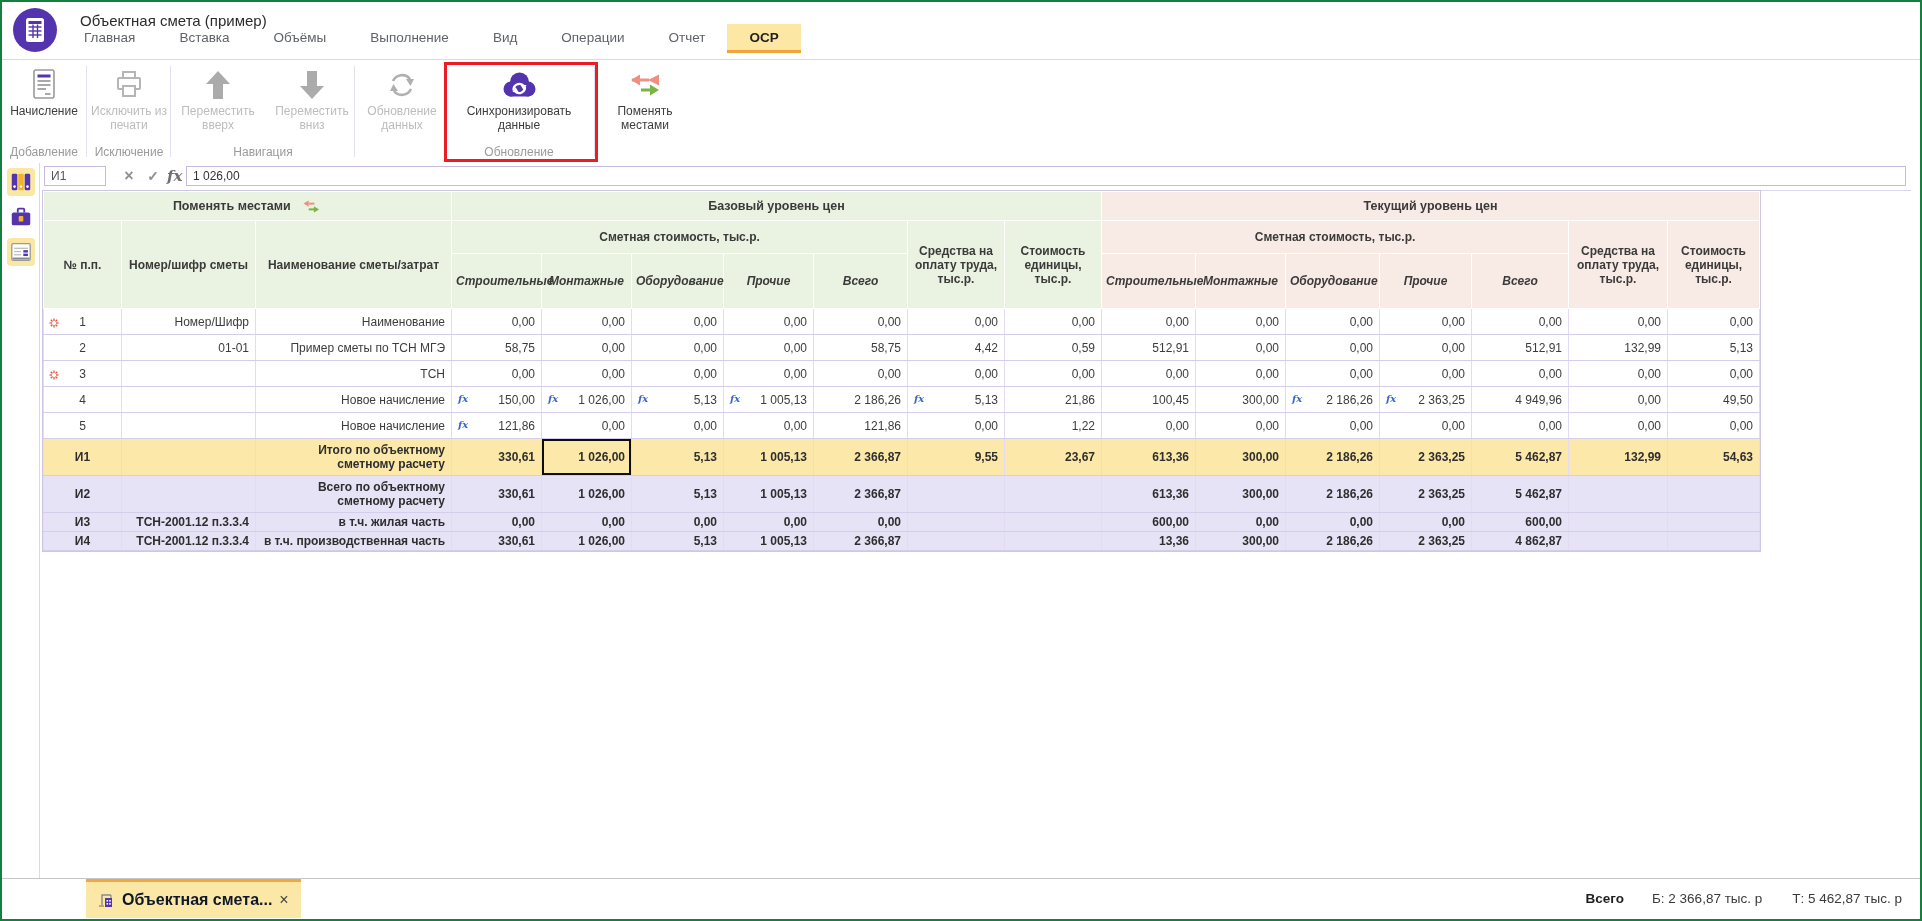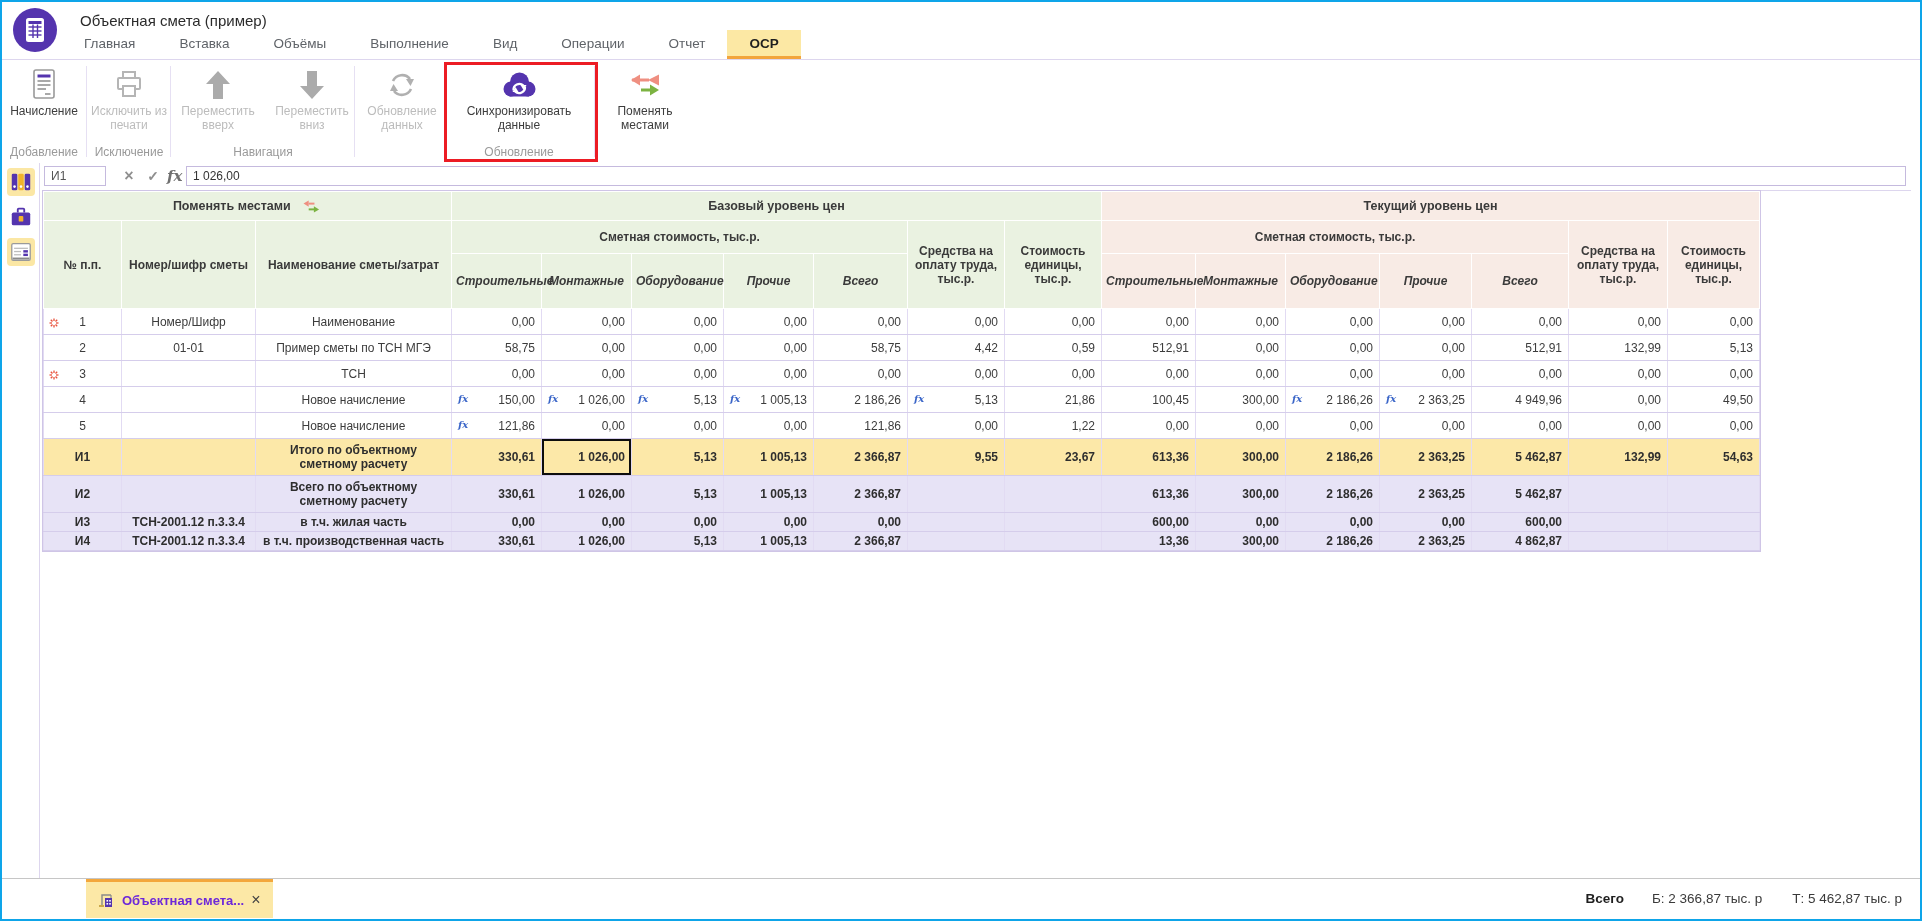--- a/index.html
+++ b/index.html
@@ -1,23 +1,23 @@
 <!DOCTYPE html>
 <html><head>
 <meta charset="utf-8">
 <style>
   html,body{margin:0;padding:0;background:#f2f2f2;}
-  .window{position:relative;width:1922px;height:921px;box-sizing:border-box;border:2px solid #0ea5e9;
+  .window{position:relative;width:1922px;height:921px;box-sizing:border-box;border:2px solid #15803d;
           background:#fff;font-family:"Liberation Sans",sans-serif;overflow:hidden;padding-left:26px;}
 
   
   .top{position:absolute;left:0;top:0;right:0;height:57px;border-bottom:1px solid #ddd6ee;background:#fff;}
   .logo{position:absolute;left:10px;top:5px;width:46px;height:46px;}
   .app-title{position:absolute;left:78px;top:10px;font-size:15px;color:#2b2b2b;}
-  .tabbar{position:absolute;left:60px;bottom:0;display:flex;text-align:right;}
+  .tabbar{position:absolute;left:60px;bottom:6px;display:flex;text-align:right;}
   .tab{padding:0 22px;height:29px;line-height:27px;font-size:13.5px;color:#5f6368;cursor:pointer;box-sizing:border-box;}
   .tab.active{background:#fce8a4;border-bottom:3px solid #f2a43c;font-weight:bold;color:#1f1f1f;}
 
   
   .ribbon{position:absolute;left:0;top:58px;right:0;height:103px;border-bottom:1px solid #ddd6ee;background:#fff;}
   .rb-btn{position:absolute;top:5px;display:flex;flex-direction:column;align-items:center;cursor:pointer;}
   .rb-icon{height:40px;display:flex;align-items:center;justify-content:center;}
   .rb-label{font-size:12px;line-height:13.5px;text-align:center;color:#3d3d3d;}
   .rb-btn.disabled{cursor:default;}
   .rb-btn.disabled .rb-label{color:#bcbcbc;}
@@ -56,30 +56,30 @@
   .swap-th svg{vertical-align:middle;margin-left:6px;}
   td{border-left:1px solid #e2dbf3;border-right:1px solid #e2dbf3;border-top:1px solid #d5cdeb;
      border-bottom:1px solid #d5cdeb;padding:2px 6px;color:#3c3c3c;background:#fff;vertical-align:middle;}
   tr.normal td{height:21px;}
   tr.tall td{height:32px;}
   tr.compact td{height:13px;}
   tr.total-yellow td{background:#fce8a8;font-weight:bold;color:#2e2e2e;}
   tr.total-lavender td{background:#e7e3f6;font-weight:bold;color:#2e2e2e;}
   .c-num{text-align:center;position:relative;}
   .c-num .marker{position:absolute;left:5px;top:50%;margin-top:-5px;}
-  .c-code,.c-name{text-align:center;}
+  .c-code,.c-name{text-align:right;}
   .c-val{text-align:right;white-space:nowrap;}
   .fxm{float:left;color:#3b66c8;font-family:"DejaVu Serif",serif;font-style:italic;font-weight:bold;font-size:10px;}
   td.selected{box-shadow:inset 0 0 0 2px #0d0d0d;}
 
   
   .statusbar{position:absolute;left:0;right:0;bottom:0;height:40px;border-top:1px solid #c6c6c6;background:#fff;}
   .doc-tab{position:absolute;left:84px;top:0;height:39px;background:#fce8a6;border-top:3px solid #f3a73c;
            display:flex;align-items:center;gap:7px;padding:0 12px;box-sizing:border-box;cursor:pointer;}
-  .doc-tab-label{font-weight:bold;font-size:13px;color:#6d28d9;}
+  .doc-tab-label{font-weight:bold;font-size:16px;color:#0f172a;}
   .doc-tab-close{font-size:16px;color:#444;line-height:16px;cursor:pointer;}
   .totals{position:absolute;right:18px;top:0;height:39px;display:flex;align-items:center;font-size:13.5px;color:#3a3a3a;}
   .totals .lbl{font-weight:bold;color:#1f1f1f;margin-right:28px;}
   .totals .base{margin-right:30px;}
 </style>
 </head>
 <body>
 
 <div class="window">
 

